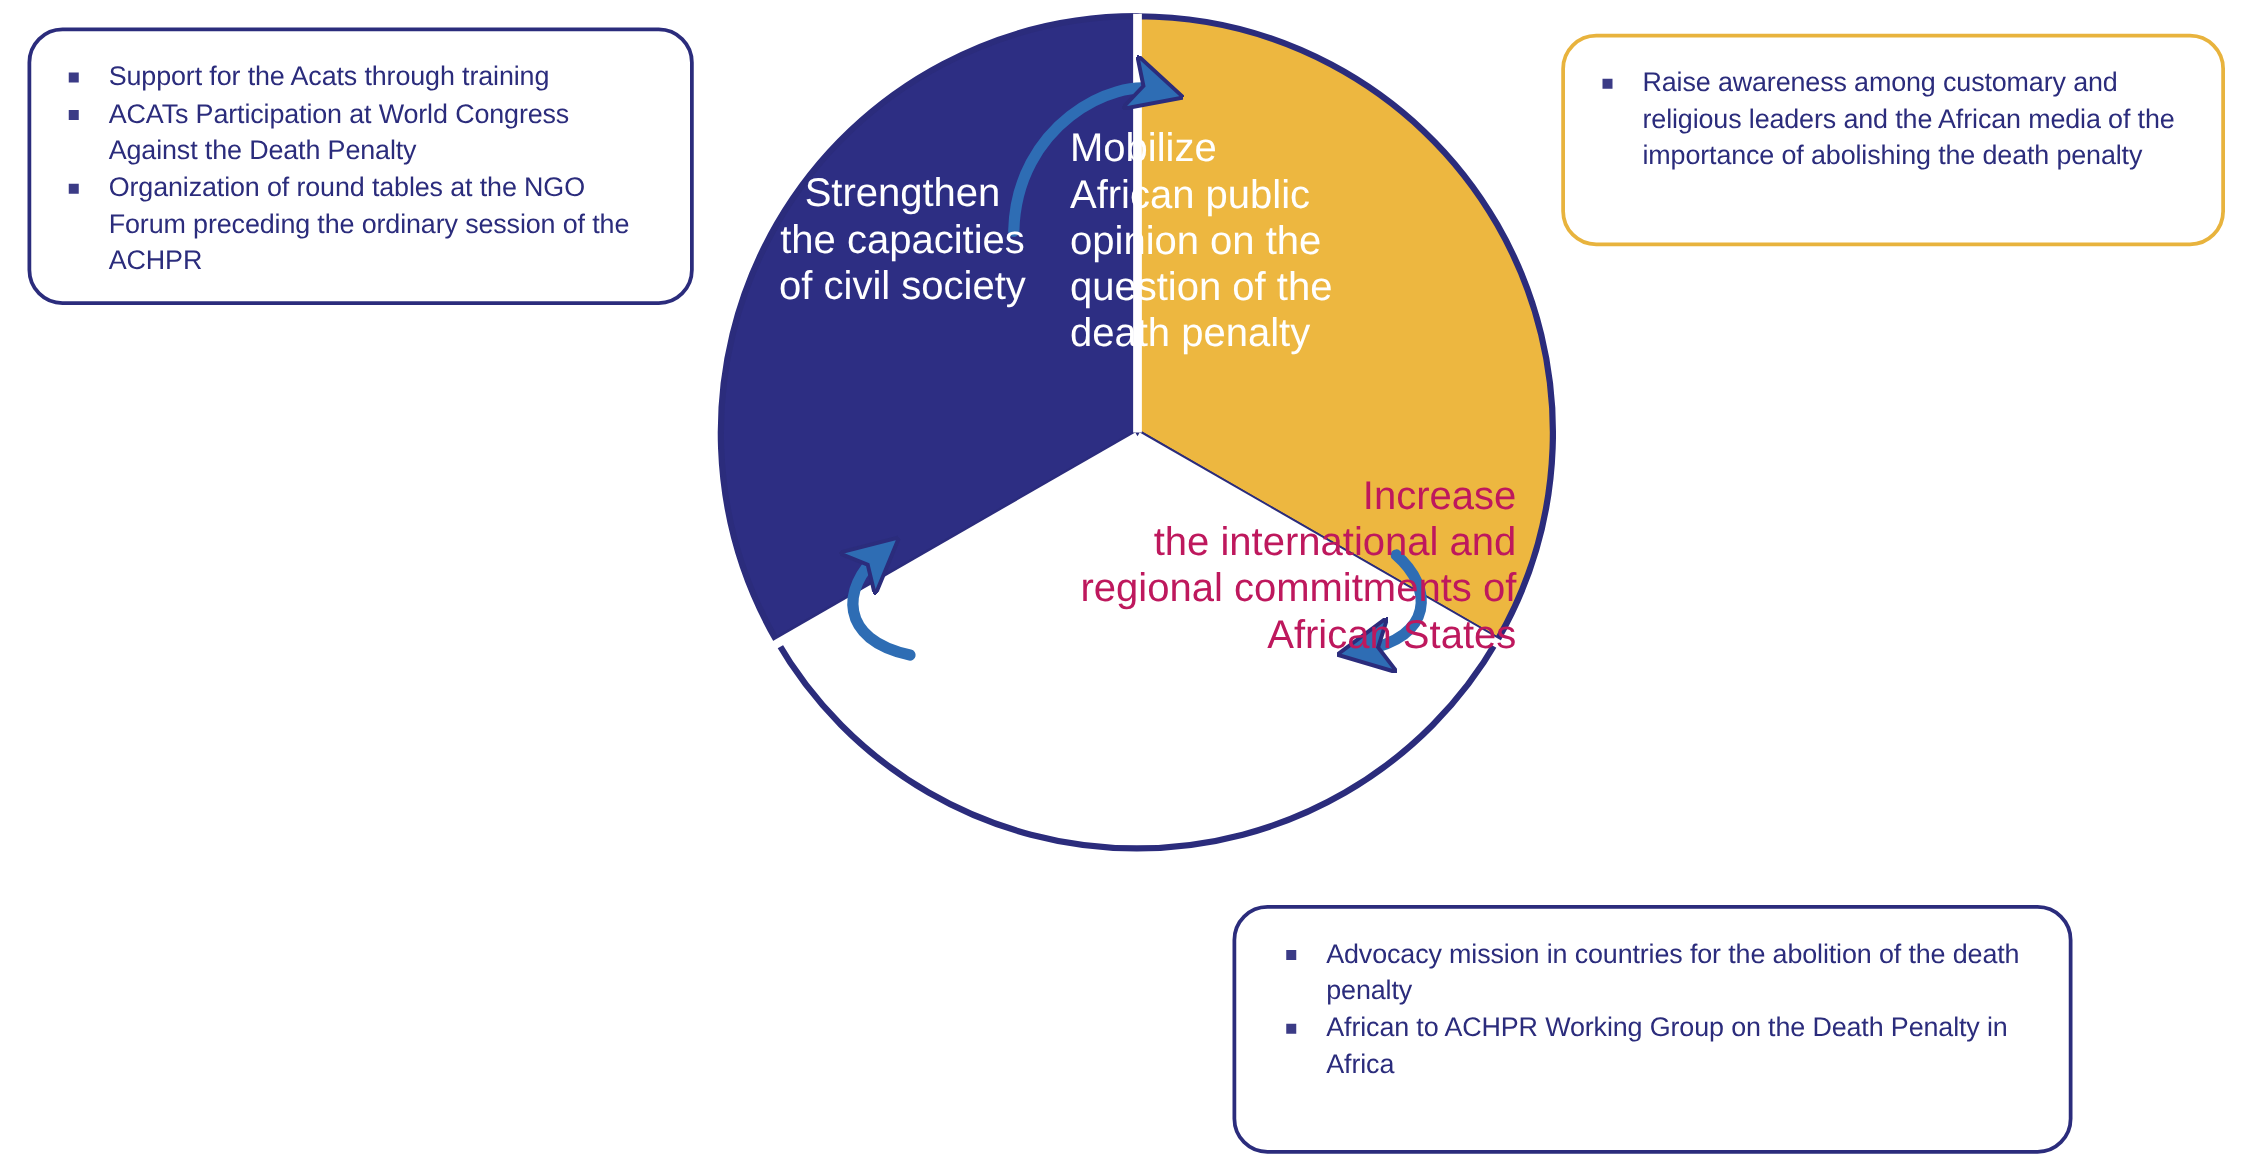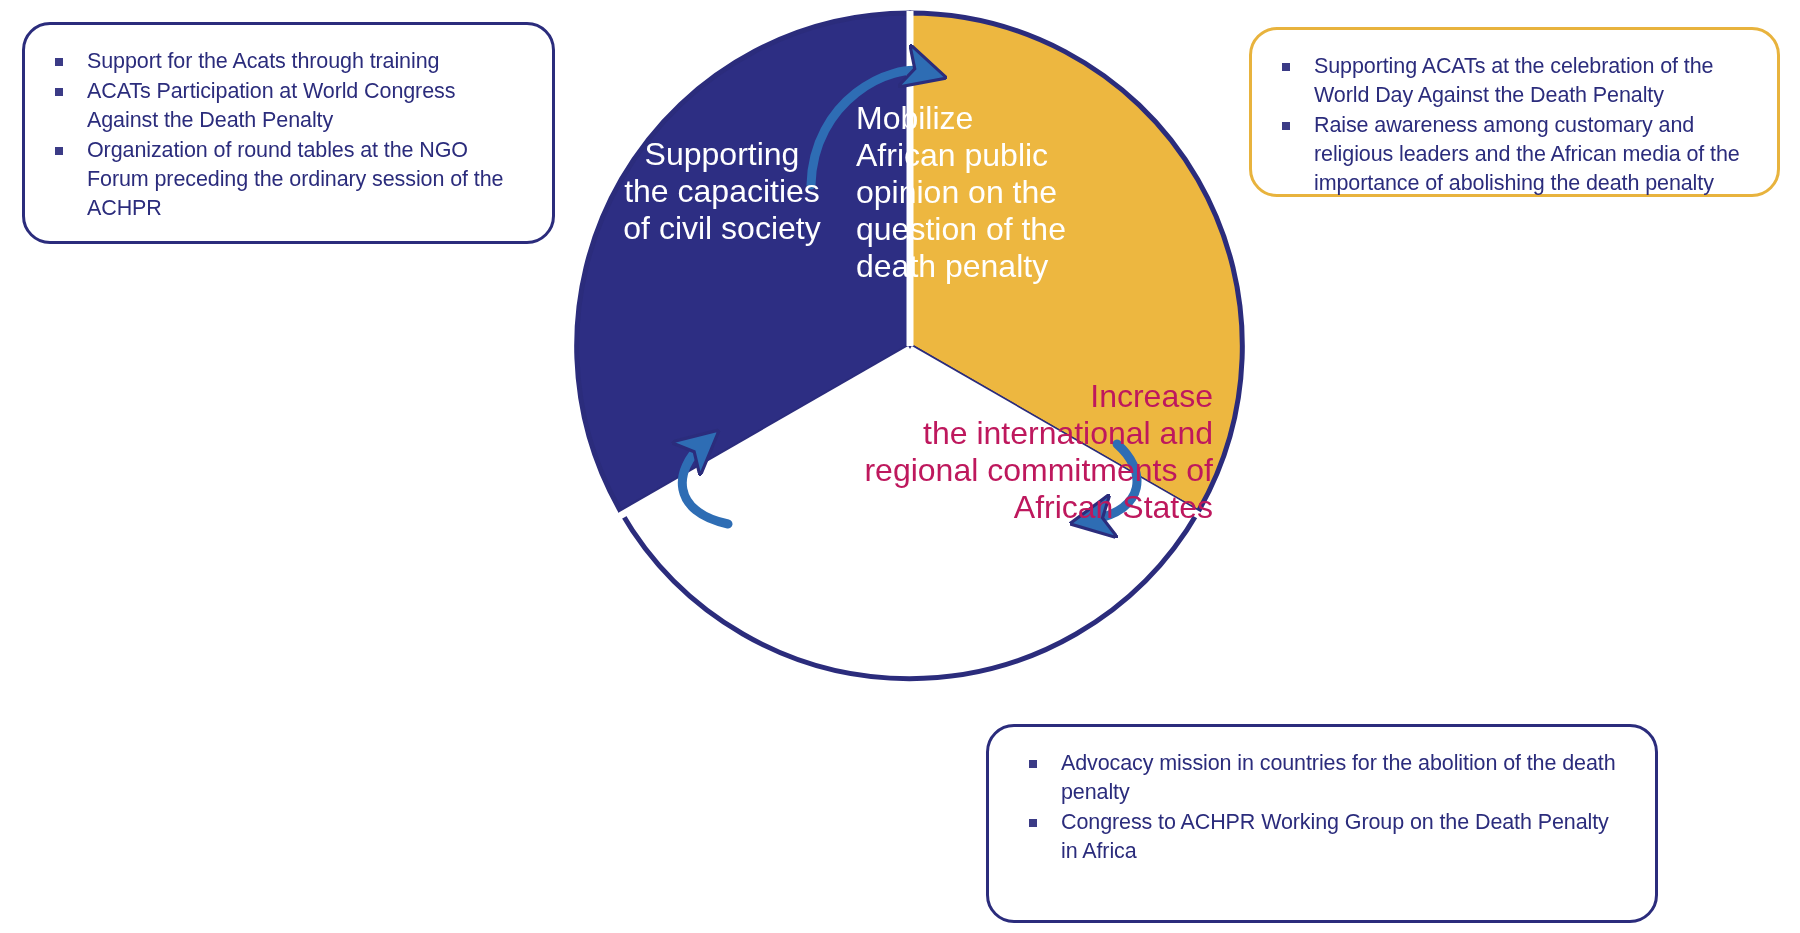--- a/index.html
+++ b/index.html
@@ -133,29 +133,28 @@
   <div class="callout navy" id="box-capacities">
     <ul>
       <li>Support for the Acats through training</li>
       <li>ACATs Participation at World Congress Against the Death Penalty</li>
       <li>Organization of round tables at the NGO Forum preceding the ordinary session of the ACHPR</li>
     </ul>
   </div>
 
   <div class="callout gold" id="box-mobilize">
     <ul>
-      <li>Supporting ACATs at the celebration of the World Day Against the Death Penalty</li>
       <li>Raise awareness among customary and religious leaders and the African media of the importance of abolishing the death penalty</li>
     </ul>
   </div>
 
   <div class="callout navy" id="box-commitments">
     <ul>
       <li>Advocacy mission in countries for the abolition of the death penalty</li>
-      <li>Congress to ACHPR Working Group on the Death Penalty in Africa</li>
+      <li>African to ACHPR Working Group on the Death Penalty in Africa</li>
     </ul>
   </div>
 
   <div id="wheel">
     <svg width="700" height="700" viewBox="0 0 700 700" xmlns="http://www.w3.org/2000/svg">
 
       <path d="M 349 346 L 349 13 A 333 333 0 0 0 60 512 Z" fill="#2d2e83" stroke="#2b2c7c" stroke-width="5" stroke-linejoin="round"></path>
 
       <path d="M 349 346 L 349 13 A 333 333 0 0 1 637 512 Z" fill="#edb740" stroke="#2b2c7c" stroke-width="5" stroke-linejoin="round"></path>
 
@@ -171,21 +170,21 @@
         </marker>
       </defs>
 
       <path d="M 250 185 C 252 100 330 62 365 72" fill="none" stroke="#2e6db4" stroke-width="9" stroke-linecap="round" marker-end="url(#ah)"></path>
 
       <path d="M 556 444 C 586 470 586 510 530 520" fill="none" stroke="#2e6db4" stroke-width="9" stroke-linecap="round" marker-end="url(#ah)"></path>
 
       <path d="M 167 524 C 110 512 112 470 142 444" fill="none" stroke="#2e6db4" stroke-width="9" stroke-linecap="round" marker-end="url(#ah)"></path>
     </svg>
 
-    <div class="slice-label" id="label-strengthen">Supporting
+    <div class="slice-label" id="label-strengthen">Strengthen
 the capacities
 of civil society</div>
 
     <div class="slice-label" id="label-mobilize">Mobilize
 African public
 opinion on the
 question of the
 death penalty</div>
 
     <div class="slice-label" id="label-increase">Increase

